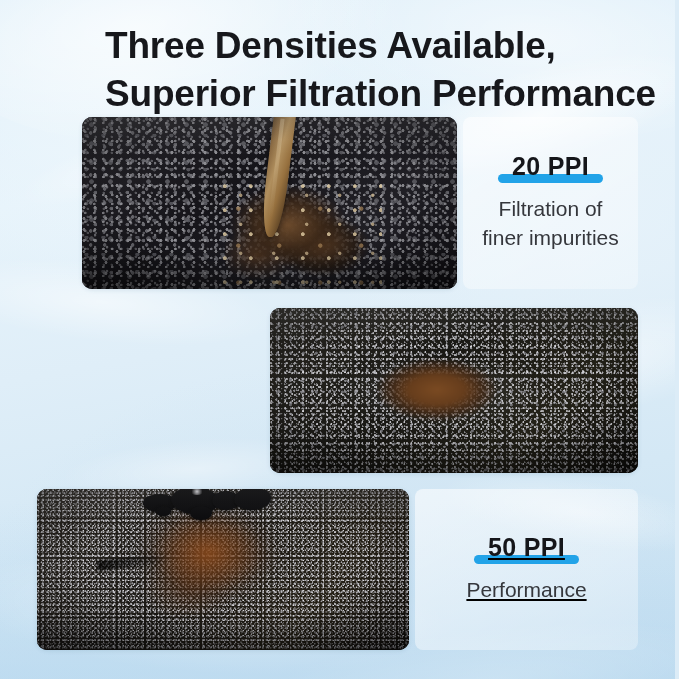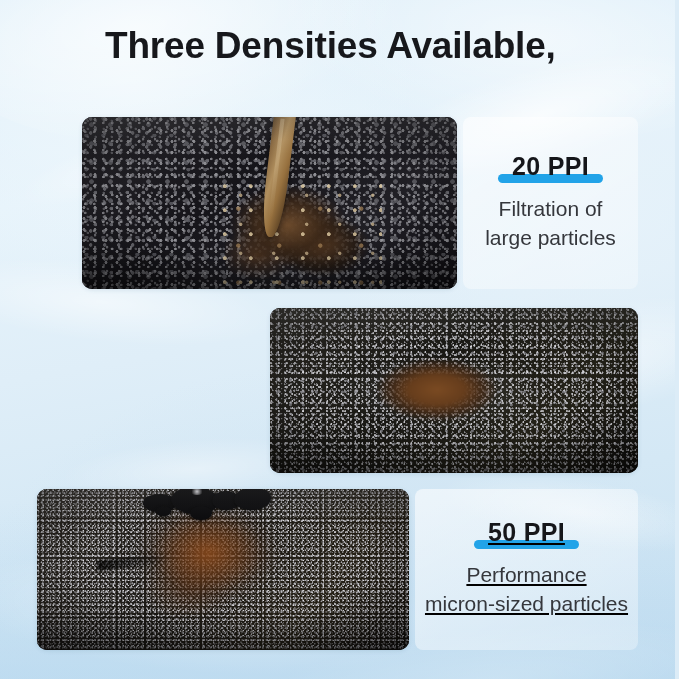--- a/index.html
+++ b/index.html
@@ -385,38 +385,39 @@
   <div class="bg-wave w5"></div>
   <div class="bg-wave w6"></div>
   <div class="bg-wave w7"></div>
   <div class="bg-wave w8"></div>
   <div class="bg-wave w9"></div>
   <div class="bg-wave w10"></div>
   <div class="bg-tint-bottom"></div>
 
   <div class="title-block">
     <div class="title-line">Three Densities Available,</div>
+    <div class="title-line">Superior Filtration Performance</div>
   </div>
 
   <div class="card-row row-1">
     <div class="photo">
       <div class="sponge coarse"></div>
       <div class="soil-pile"></div>
       <div class="soil-grains"></div>
       <div class="stick"></div>
       <div class="sponge-vignette"></div>
       <div class="sponge-sheen"></div>
     </div>
     <div class="text-panel">
       <div class="ppi-wrap">
         <div class="ppi-bar"></div>
         <div class="ppi-label">20 PPI</div>
       </div>
       <div class="desc">Filtration of</div>
-      <div class="desc">large particles</div>
+      <div class="desc">finer impurities</div>
     </div>
   </div>
 
   <div class="card-row row-2 reverse">
     <div class="photo">
       <div class="sponge medium"></div>
       <div class="stain-halo"></div>
       <div class="speck-band"></div>
       <div class="stain-oval"></div>
       <div class="sponge-vignette"></div>
@@ -440,17 +441,16 @@
       </div>
       <div class="sponge-vignette"></div>
       <div class="sponge-sheen"></div>
     </div>
     <div class="text-panel">
       <div class="ppi-wrap">
         <div class="ppi-bar"></div>
         <div class="ppi-label">50 PPI</div>
       </div>
       <div class="desc">Performance</div>
-      <div class="desc">micron-sized particles</div>
     </div>
   </div>
 
 </div>
 
 </body></html>

